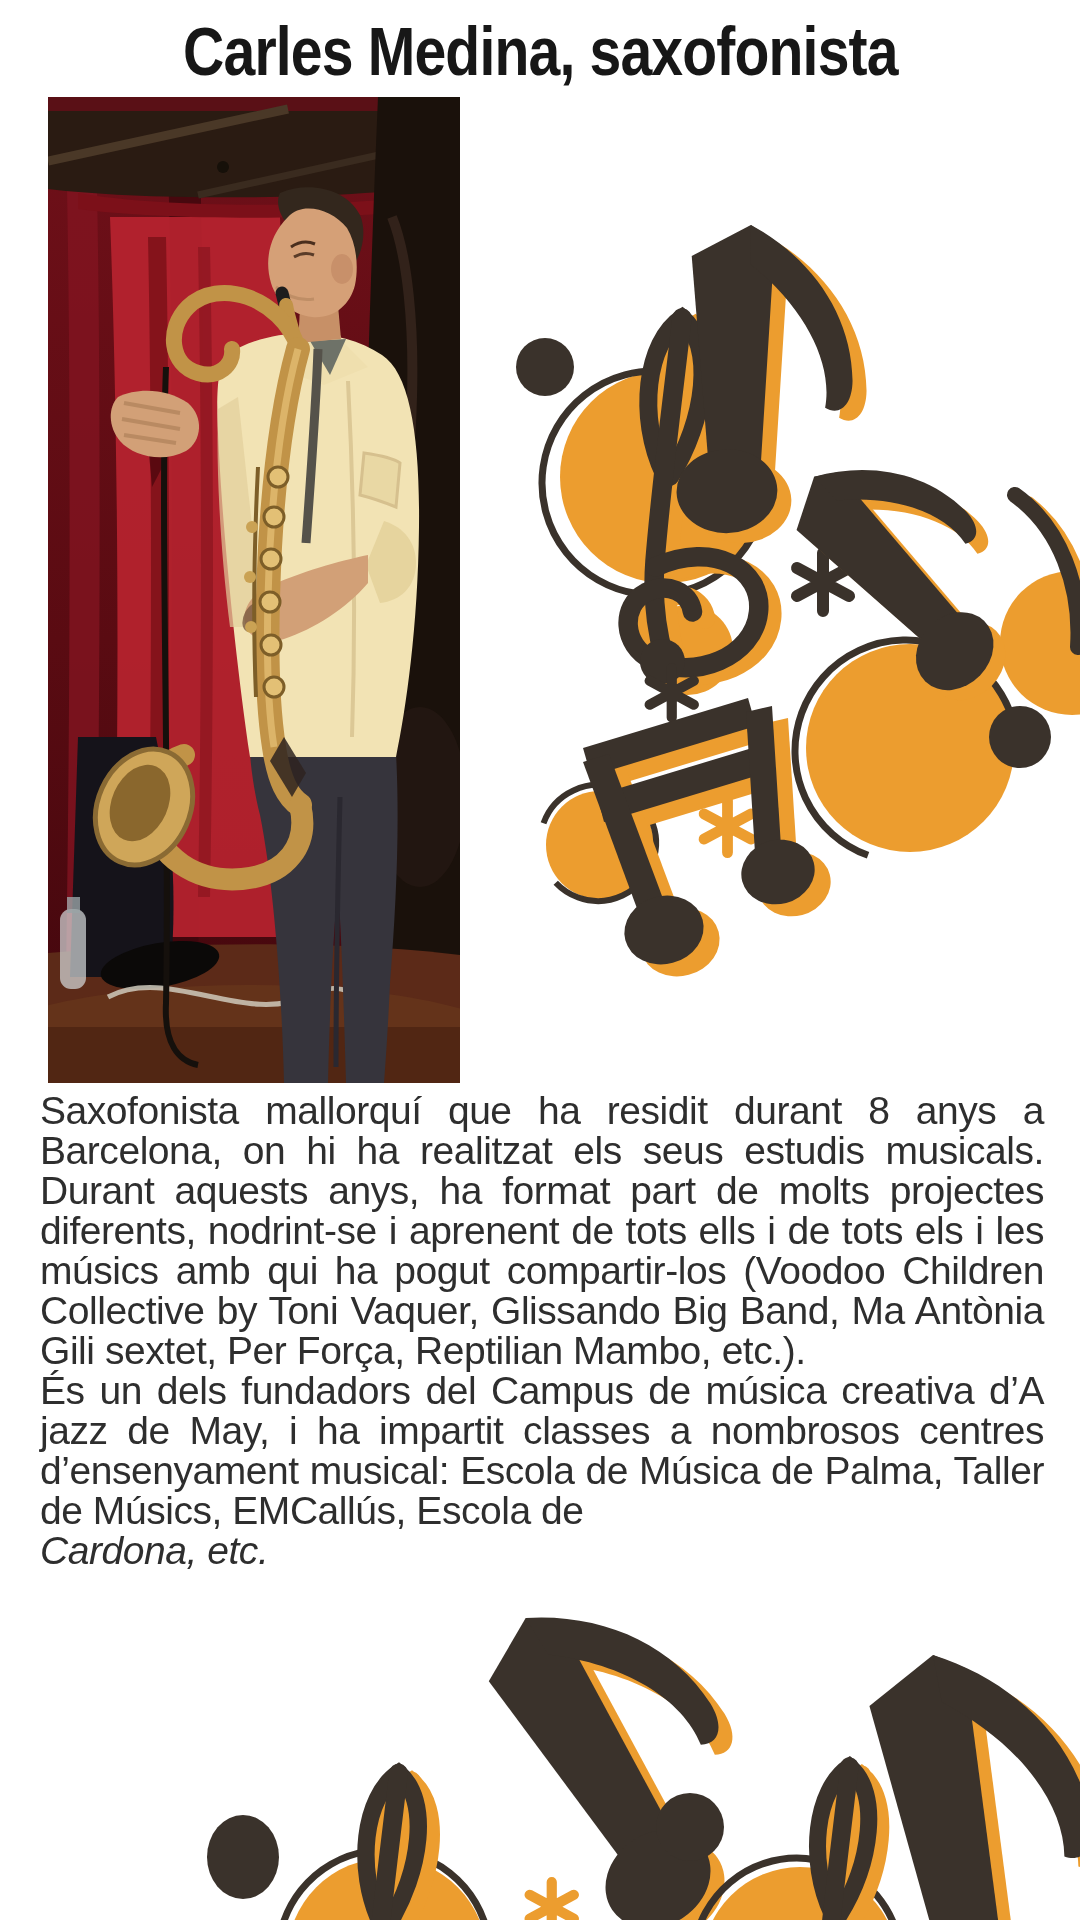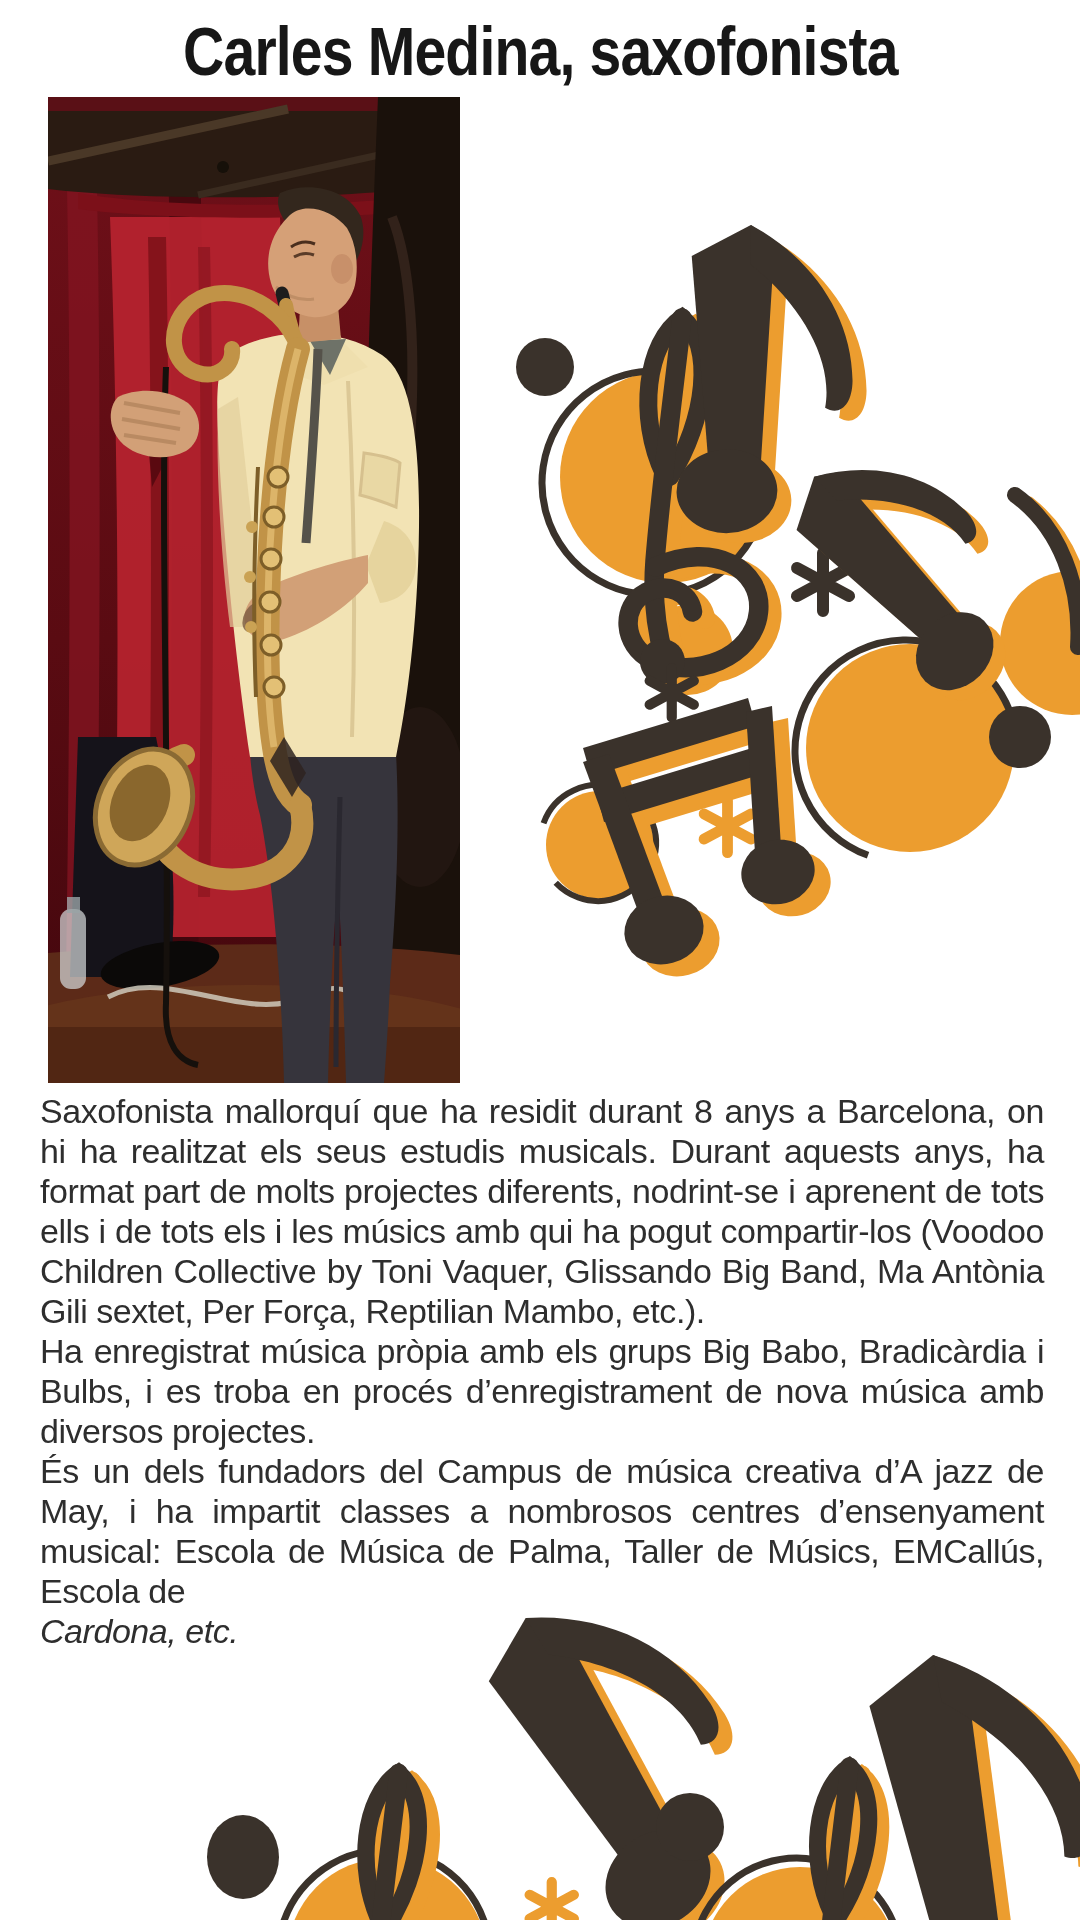--- a/index.html
+++ b/index.html
@@ -24,21 +24,21 @@
   .photo svg{display:block;width:412px;height:986px;}
   .deco{position:absolute;pointer-events:none;}
   .deco-top{left:430px;top:195px;width:650px;height:810px;}
   .deco-bottom{left:140px;top:1615px;width:940px;height:305px;}
   .deco svg{display:block;width:100%;height:100%;}
   .c-orange{color:var(--accent_orange,#EC9D2F);}
   .c-dark{color:var(--accent_dark,#3A322B);}
   .bio{
     position:absolute;left:40px;top:1091px;width:1004px;
     color:var(--body_color,#2e2e2e);
-    font-size:34px;line-height:40px;letter-spacing:-0.45px;
+    font-size:39px;line-height:40px;letter-spacing:-0.45px;
     text-align:justify;
   }
   .bio p{margin:0;}
   .bio p.no-justify{text-align:left;font-style:italic;}
   .symdefs{position:absolute;width:0;height:0;overflow:hidden;}
 </style>
 </head>
 <body>
 
 <svg class="symdefs" xmlns="http://www.w3.org/2000/svg" aria-hidden="true">
@@ -219,21 +219,20 @@
           </g>
         <g class="c-dark" transform="translate(130 495)">
             <use href="#sym-beam2"></use>
           </g>
       </g>
     </svg>
   </div>
 
   <div class="bio">
     <p>Saxofonista mallorquí que ha residit durant 8 anys a Barcelona, on hi ha realitzat els seus estudis musicals. Durant aquests anys, ha format part de molts projectes diferents, nodrint-se i aprenent de tots ells i de tots els i les músics amb qui ha pogut compartir-los (Voodoo Children Collective by Toni Vaquer, Glissando Big Band, Ma Antònia Gili sextet, Per Força, Reptilian Mambo, etc.).</p>
-    <p>Ha enregistrat música pròpia amb els grups Big Babo, Bradicàrdia i Bulbs, i es troba en procés d’enregistrament de nova música amb diversos projectes.</p>
     <p>És un dels fundadors del Campus de música creativa d’A jazz de May, i ha impartit classes a nombrosos centres d’ensenyament musical: Escola de Música de Palma, Taller de Músics, EMCallús, Escola de</p>
     <p class="no-justify">Cardona, etc.</p>
   </div>
 
   <div class="deco deco-bottom">
     <svg viewBox="0 0 940 305" xmlns="http://www.w3.org/2000/svg">
       <g class="c-dark">
           <ellipse cx="103" cy="242" rx="36" ry="42" fill="currentColor"></ellipse>
         </g>
       <g>

